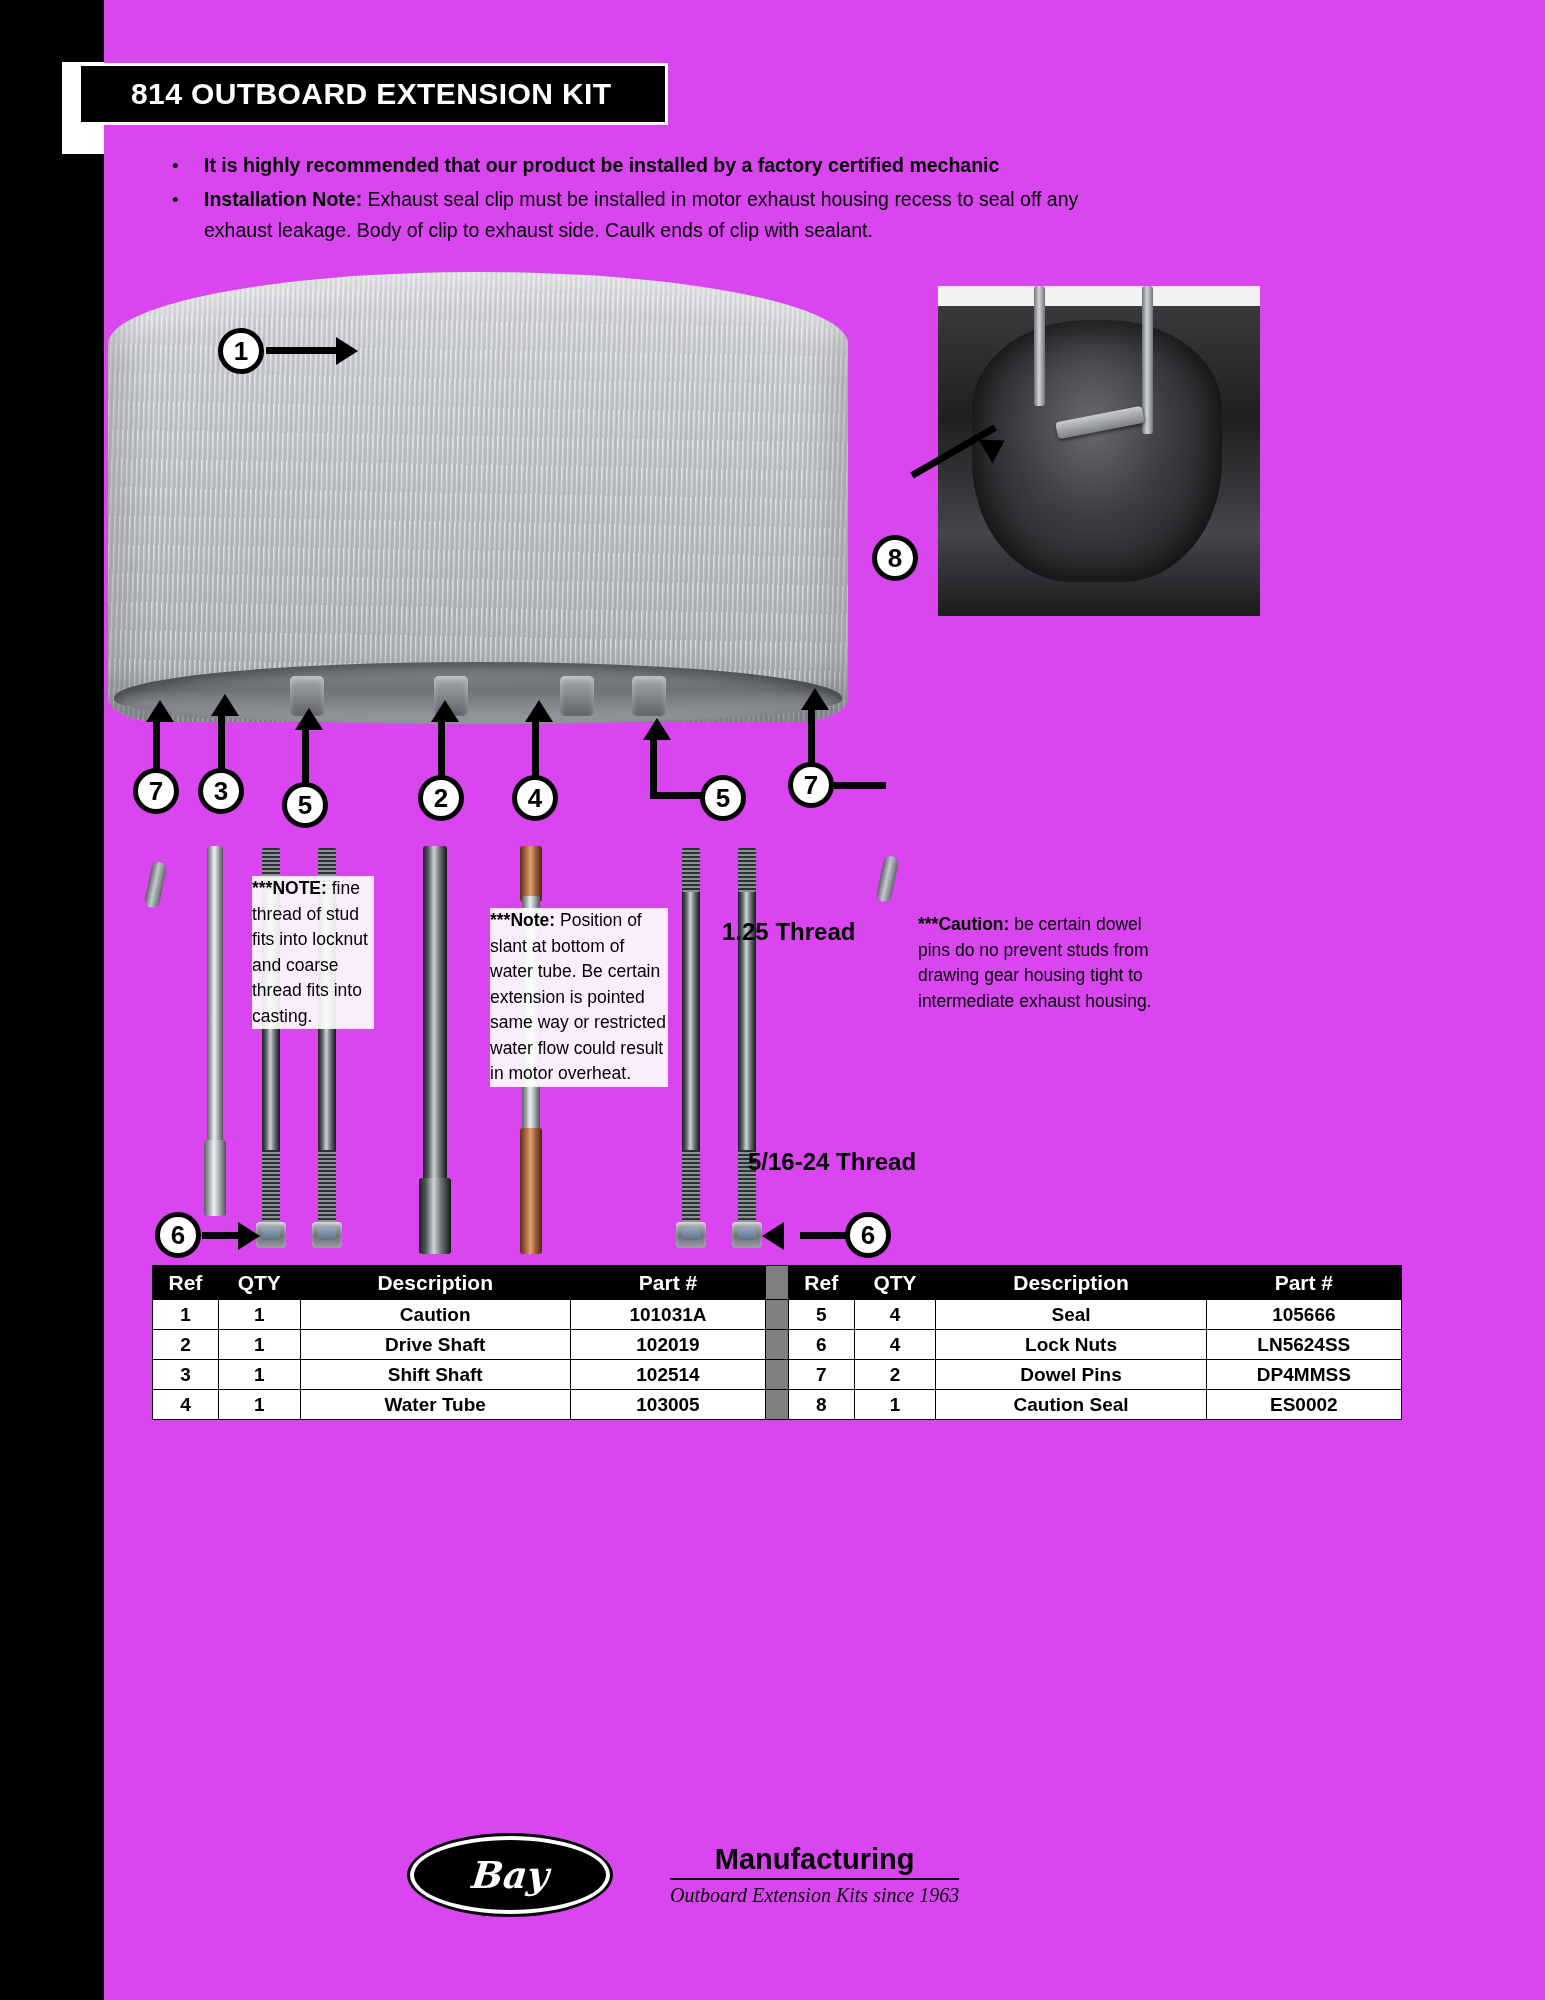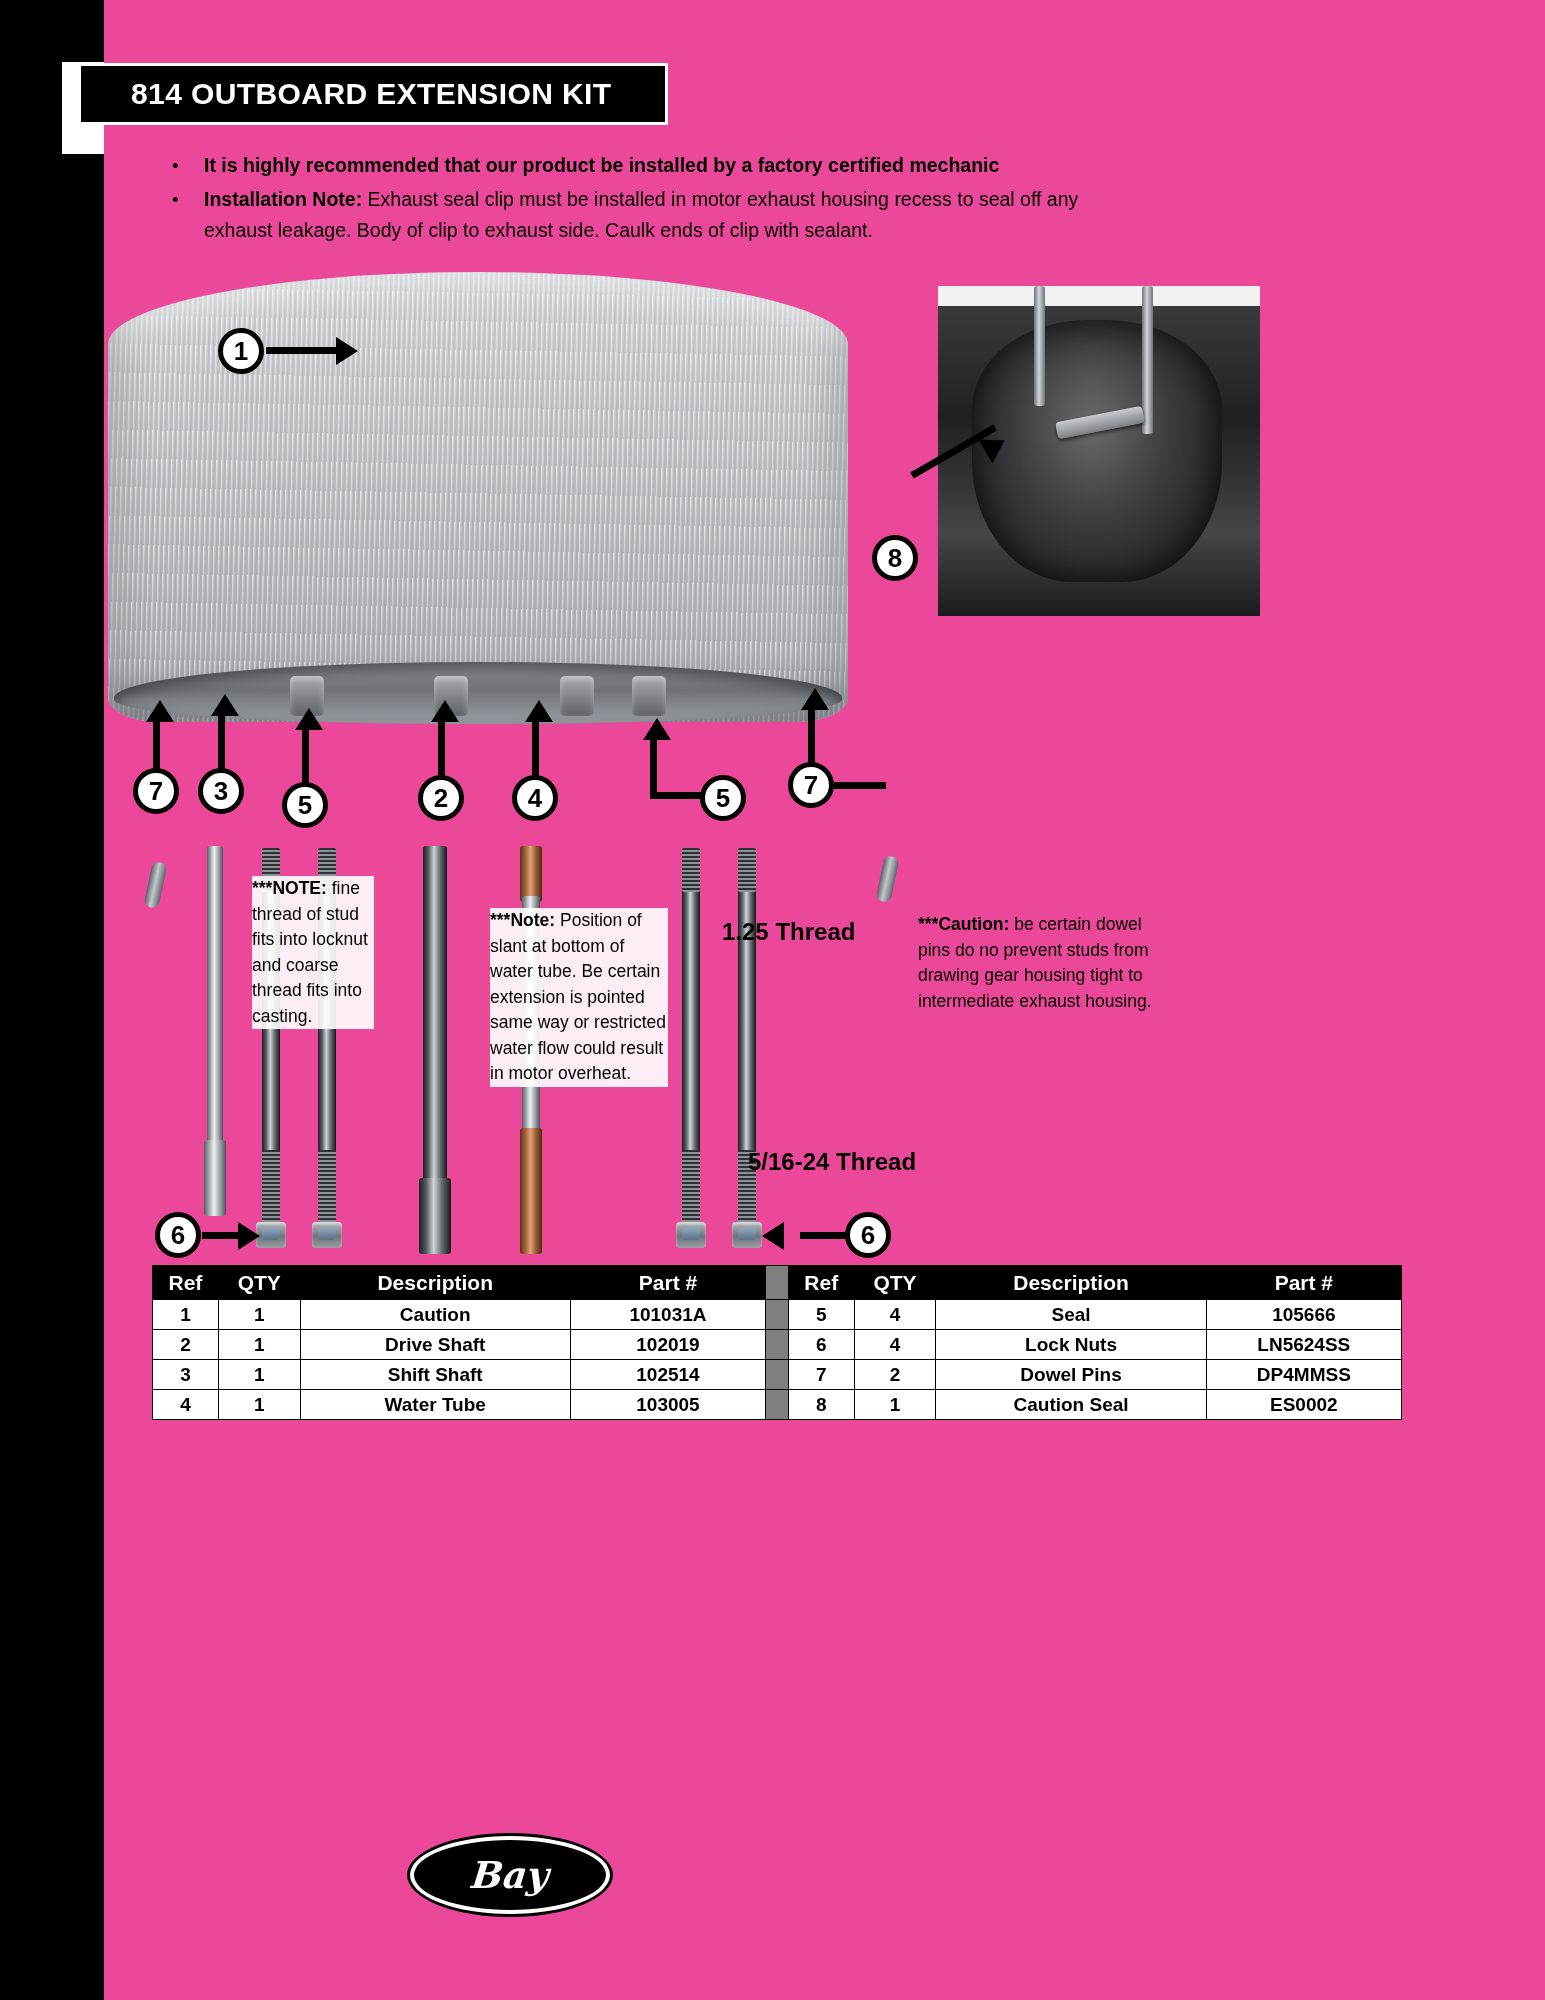--- a/index.html
+++ b/index.html
@@ -5,21 +5,21 @@
   * { box-sizing: border-box; margin: 0; padding: 0; }
   html, body {
     width: 1545px; height: 2000px;
     background: #ffffff;
     font-family: "Liberation Sans", sans-serif;
     overflow: hidden;
   }
   #page {
     position: relative;
     width: 1545px; height: 2000px;
-    background: #ec4899;
+    background: #d946ef;
   }
 
   
   .spine {
     position: absolute; left: 0; top: 0;
     width: 104px; height: 2000px;
     background: #000000;
   }
   .spine-notch {
     position: absolute; left: 62px; top: 62px;
@@ -536,15 +536,20 @@
         <td>Caution Seal</td>
         <td>ES0002</td>
       </tr>
     </tbody>
   </table>
 
   <div class="footer">
     <div class="logo-oval">
       <span class="logo-word">Bay</span>
     </div>
+    <div class="footer-text">
+      <div class="footer-main">Manufacturing</div>
+      <div class="footer-rule"></div>
+      <div class="footer-sub">Outboard Extension Kits since 1963</div>
+    </div>
   </div>
 
 </div>
 
 </body></html>

